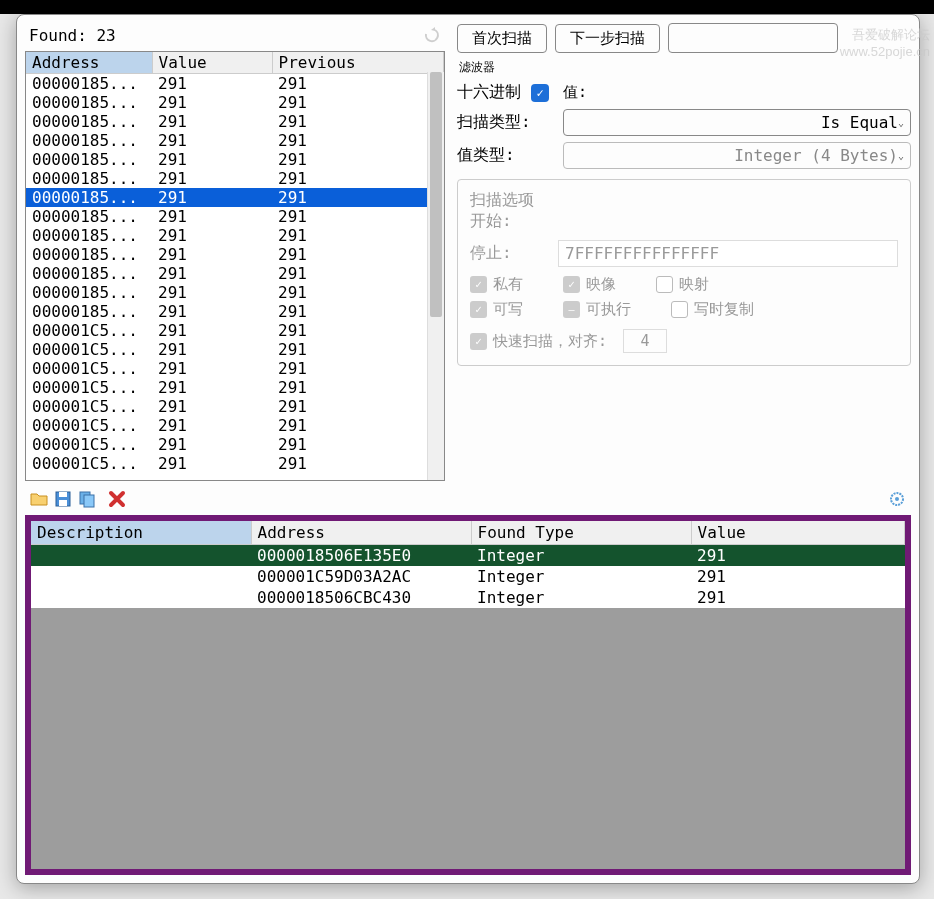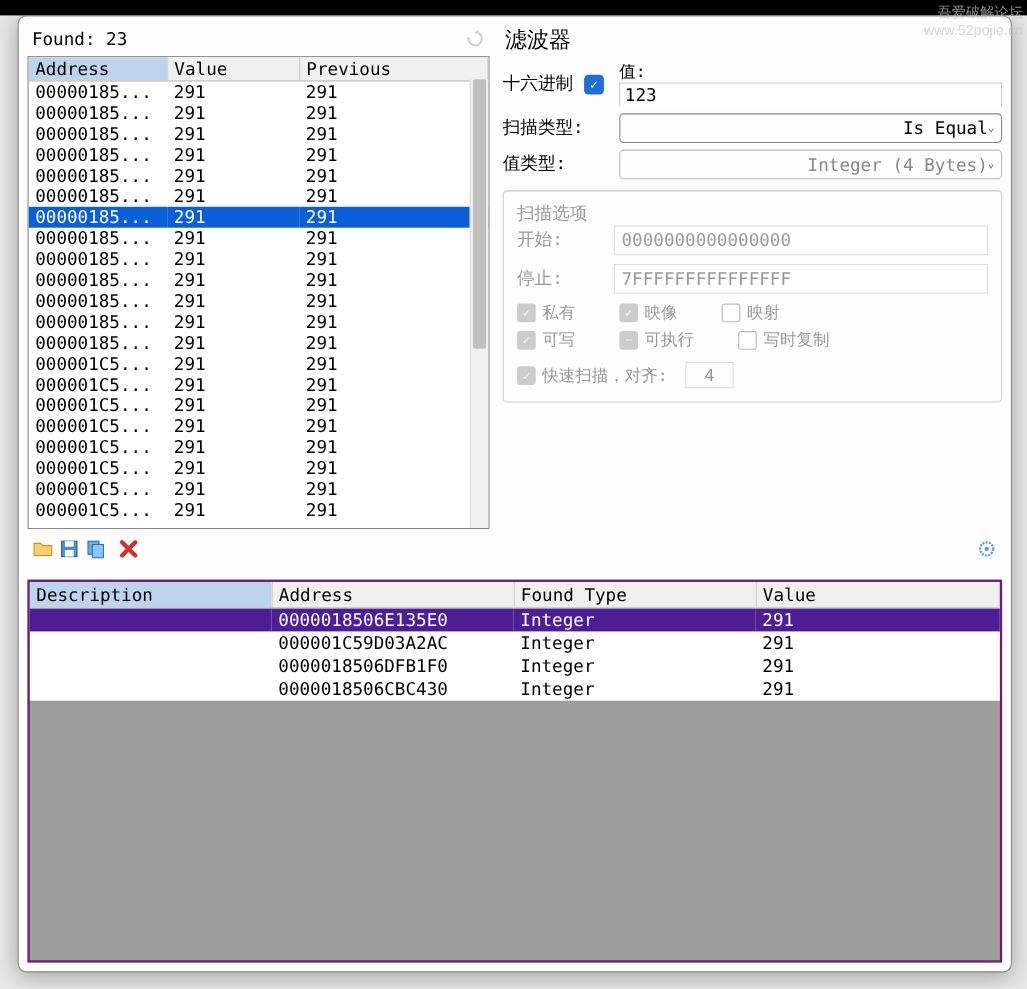--- a/index.html
+++ b/index.html
@@ -10,21 +10,21 @@
   height: 899px;
   position: relative;
   overflow: hidden;
 }
 .bg-top {
   position: absolute; top: 0; left: 0; right: 0; height: 14px;
   background: #000; font-family: monospace; font-size: 11px;
   color: #0f0; overflow: hidden; padding: 1px 4px;
 }
 .watermark {
-  position: absolute; top: 2px; right: 4px; z-index: 100;
+  position: absolute; top: 26px; right: 4px; z-index: 100;
   font-size: 13px; color: rgba(200,200,200,0.7); text-align: right;
   pointer-events: none;
 }
 .window {
   position: absolute;
   top: 14px; left: 16px;
   width: 904px; height: 870px;
   background: #fdfdfd;
   border: 1px solid #888;
   border-radius: 8px;
@@ -78,21 +78,21 @@
 .results-table tr.selected td { background: #0a5fd9; color: #fff; }
 .col-addr { width: 126px; } .col-val { width: 120px; } .col-prev { width: auto; }
 
 .right-col { flex: 1; display: flex; flex-direction: column; gap: 6px; }
 .btn-row { display: flex; gap: 8px; align-items: center; }
 .btn {
   border: 1px solid #888; background: #fdfdfd; border-radius: 4px;
   padding: 4px 14px; font-size: 15px; font-family: inherit; cursor: pointer;
 }
 .btn-empty { width: 170px; height: 30px; border: 1px solid #888; border-radius: 4px; background: #fdfdfd; }
-.filter-label { font-size: 20px; padding-left: 2px; }
+.filter-label { font-size: 12px; padding-left: 2px; }
 .filter-grid { display: grid; grid-template-columns: 100px 1fr; gap: 6px 6px; align-items: center; }
 .checkbox-blue {
   width: 18px; height: 18px; background: #1d6fd8; border-radius: 4px;
   display: inline-flex; align-items: center; justify-content: center; color: #fff; font-size: 12px;
 }
 .value-group { display: flex; gap: 10px; align-items: center; }
 .value-box { flex: 1; }
 .value-lbl { font-size: 15px; }
 .value-input { width: 100%; border: 1px solid #ccc; border-bottom: none; font-family: inherit; font-size: 16px; padding: 1px 4px; }
 .select-box {
@@ -112,32 +112,31 @@
 .check-box { width: 17px; height: 17px; border-radius: 3px; background: #ccc; display: inline-flex; align-items: center; justify-content: center; color: #fff; font-size: 11px;}
 .check-box.empty { background: #fff; border: 1px solid #bbb; }
 .check-box.dash::after { content: "—"; font-size: 10px; }
 .align-box { margin-left: 10px; border: 1px solid #ddd; width: 44px; text-align: center; padding: 2px; }
 
 .toolbar-icons { display: flex; justify-content: space-between; align-items: center; padding: 2px 4px 0; }
 .toolbar-icons .left { display: flex; gap: 4px; }
 .toolbar-icons .ico { width: 20px; height: 20px; }
 
 .bottom-table-wrap {
-  border: 2px solid #701a75; background: #9d9d9d; flex: 1; min-height: 240px;
+  border: 6px solid #701a75; background: #9d9d9d; flex: 1; min-height: 240px;
   overflow: hidden;
-  margin-top: 12px;
 }
 .bottom-table { width: 100%; background: #fff; border-collapse: collapse; }
 .bottom-table th {
   background: #f0f0f0; text-align: left; font-weight: normal;
   border-right: 1px solid #ccc; border-bottom: 1px solid #ccc; padding: 2px 6px; height: 22px;
 }
 .bottom-table th.sort { background: #bcd4ec; }
 .bottom-table td { padding: 1px 6px; height: 20px; }
-.bottom-table tr.sel td { background: #4c1d95; color: #fff; }
+.bottom-table tr.sel td { background: #14532d; color: #fff; }
 .chev { font-size: 10px; color: #555; }
 </style>
 </head>
 <body>
 
 <div class="bg-top"></div>
 
 <div class="watermark">
   <div>吾爱破解论坛</div>
   <div>www.52pojie.cn</div>
@@ -275,50 +274,53 @@
                 </tr>
               </tbody>
           </table>
           <div class="scrollbar-track">
               <div class="scrollbar-thumb"></div>
             </div>
         </div>
       </div>
 
       <div class="right-col">
+        <div class="btn-row">
+          <button class="btn">首次扫描</button>
+          <button class="btn">下一步扫描</button>
+          <div class="btn-empty"></div>
+        </div>
         <div class="filter-label">滤波器</div>
 
         <div class="filter-grid">
           <div class="value-group" style="grid-column:1/2">
             <span>十六进制</span>
             <span class="checkbox-blue">✓</span>
           </div>
           <div class="value-box" style="grid-column:2/3">
             <div class="value-lbl">值:</div>
-            <input class="value-input" value="123" style="">
           </div>
 
           <span>扫描类型:</span>
           <div class="select-box">
             <span>Is Equal</span>
               <span class="chev">⌄</span>
           </div>
 
           <span>值类型:</span>
           <div class="select-box select-disabled">
             <span>Integer (4 Bytes)</span>
               <span class="chev">⌄</span>
           </div>
         </div>
 
         <div class="fieldset">
           <span class="legend">扫描选项</span>
           <div class="opt-row">
             <span>开始:</span>
-            <input class="opt-input" value="0000000000000000" style="">
           </div>
           <div class="opt-row">
             <span>停止:</span>
             <input class="opt-input" value="7FFFFFFFFFFFFFFF" style="">
           </div>
           <div class="check-row">
             <span class="check-item">
                 <span class="check-box">✓</span>
                 <span>私有</span>
               </span>
@@ -404,26 +406,20 @@
               <td>291</td>
             </tr>
             <tr>
               <td></td>
               <td>000001C59D03A2AC</td>
               <td>Integer</td>
               <td>291</td>
             </tr>
             <tr>
               <td></td>
-              <td>0000018506DFB1F0</td>
-              <td>Integer</td>
-              <td>291</td>
-            </tr>
-            <tr>
-              <td></td>
               <td>0000018506CBC430</td>
               <td>Integer</td>
               <td>291</td>
             </tr>
           </tbody>
       </table>
     </div>
   </div>
 </div>
 

